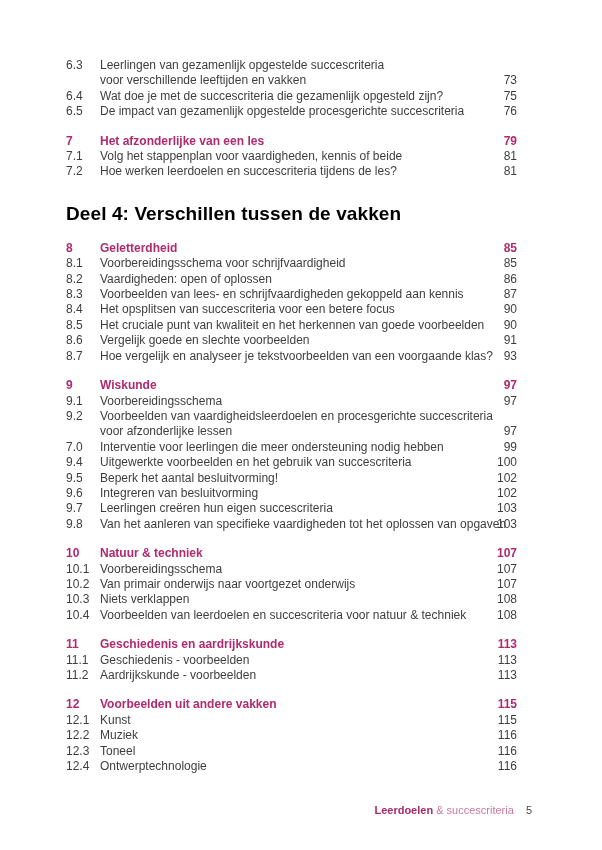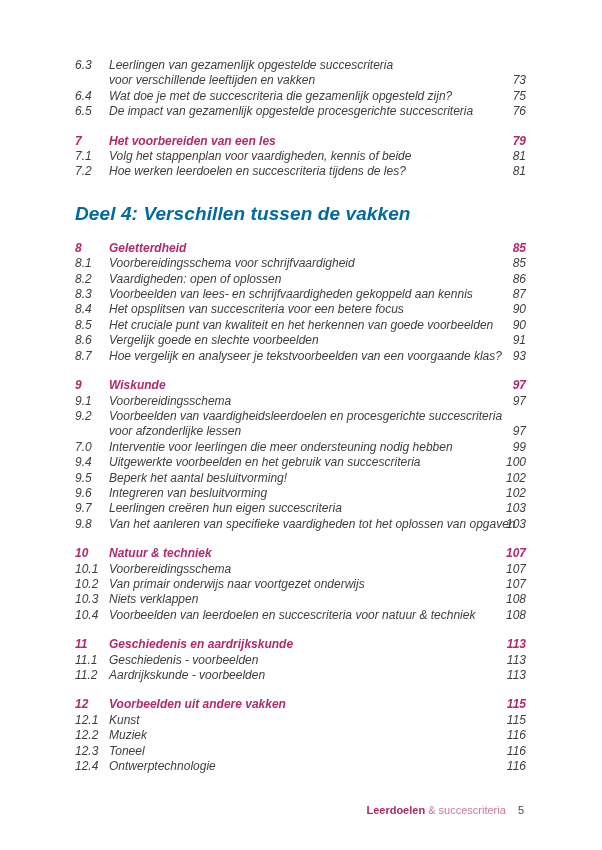--- a/index.html
+++ b/index.html
@@ -10,29 +10,28 @@
   .page {
     position: relative;
     width: 602px;
     height: 850px;
     background: #ffffff;
     font-family: "Liberation Sans", sans-serif;
     overflow: hidden;
   }
   .content {
     position: absolute;
-    left: 75px;
+    left: 66px;
     top: 58px;
     width: 451px;
-    font-style: italic;
   }
   .group { margin: 0; }
   .group + .group { margin-top: 14px; }
   .part-heading {
-    color: #0369a1;
+    color: #000000;
     font-weight: 700;
     font-size: 19px;
     line-height: 22px;
     margin: 23px 0 16px 0;
     letter-spacing: 0.1px;
   }
   .row {
     display: flex;
     align-items: flex-start;
     font-size: 12px;
@@ -53,21 +52,21 @@
     min-width: 22px;
     text-align: right;
     align-self: flex-end;
   }
   .row.chapter {
     color: #b02a6e;
     font-weight: 700;
   }
   .footer {
     position: absolute;
-    right: 78px;
+    right: 70px;
     top: 803px;
     font-size: 11px;
     line-height: 14px;
     white-space: nowrap;
     margin-left: 36px;
   }
   .footer .f-bold {
     color: #a82a68;
     font-weight: 700;
   }
@@ -107,21 +106,21 @@
           <span class="title">
             <div class="line">De impact van gezamenlijk opgestelde procesgerichte succescriteria</div>
           </span>
           <span class="pg">76</span>
         </div>
       </div>
       <div class="group">
         <div class="row chapter">
           <span class="num">7</span>
           <span class="title">
-            <div class="line">Het voorbereiden van een les</div>
+            <div class="line">Het afzonderlijke van een les</div>
           </span>
           <span class="pg">79</span>
         </div>
         <div class="row">
           <span class="num">7.1</span>
           <span class="title">
             <div class="line">Volg het stappenplan voor vaardigheden, kennis of beide</div>
           </span>
           <span class="pg">81</span>
         </div>

